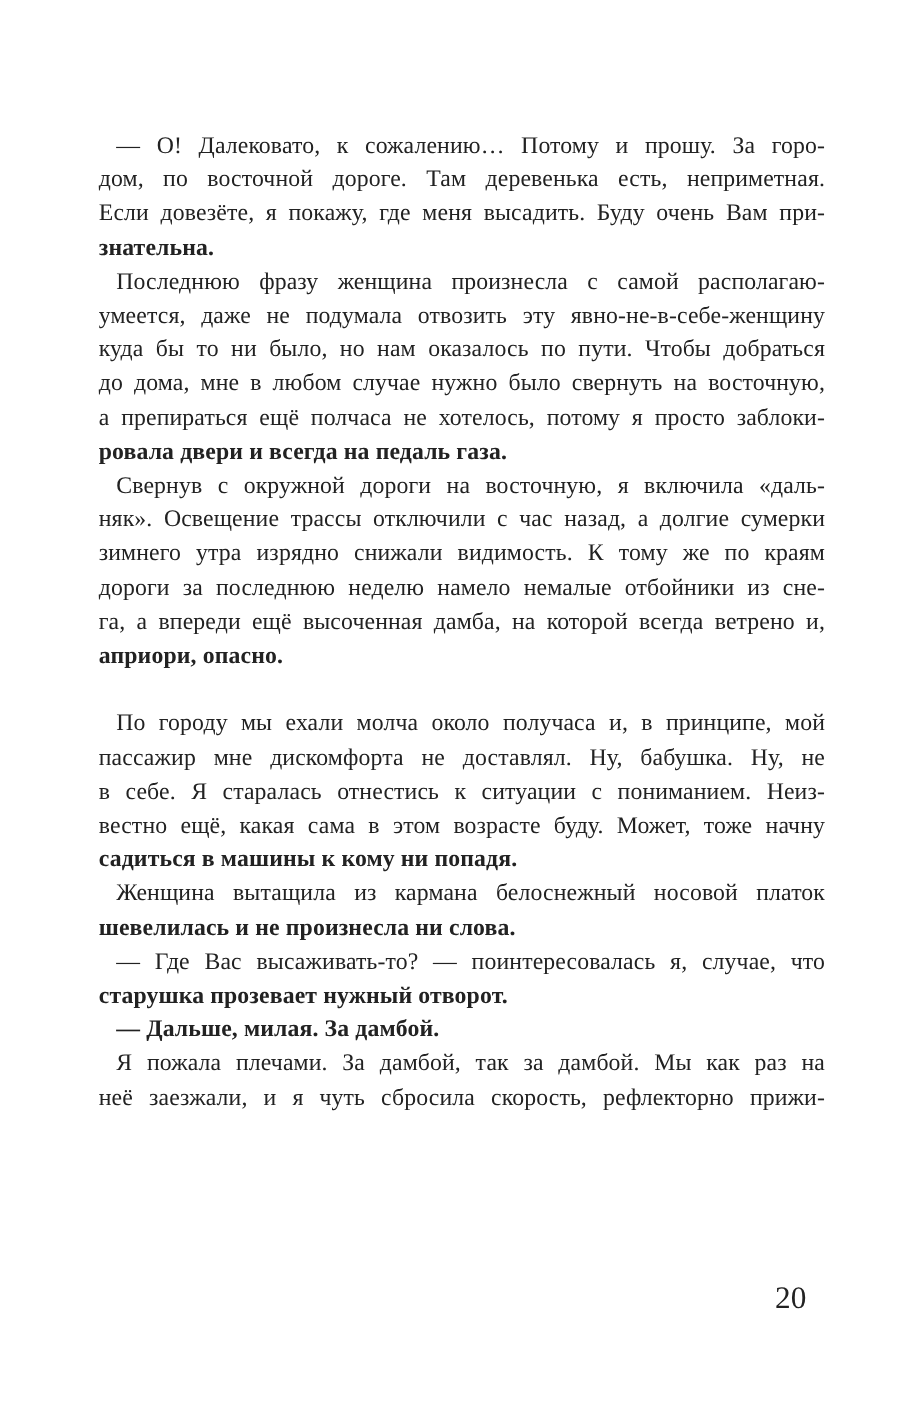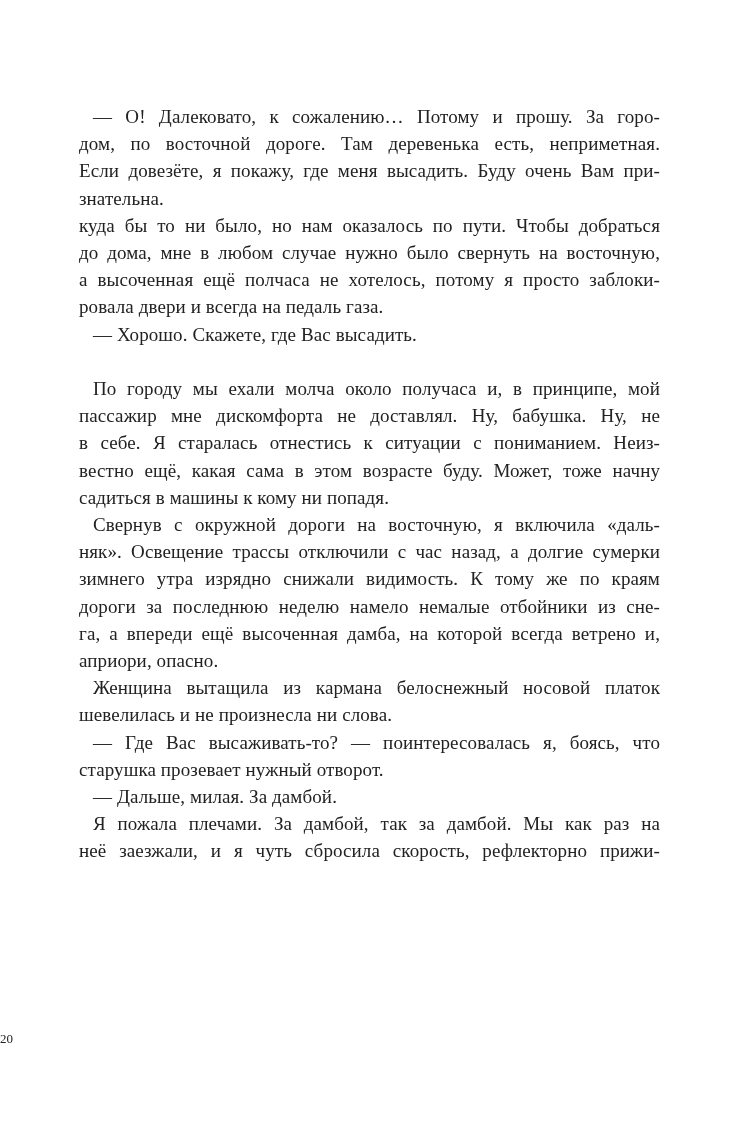--- a/index.html
+++ b/index.html
@@ -38,73 +38,73 @@
   .line {
     text-align: justify;
     text-align-last: justify;
     white-space: normal;
   }
   .line.indent {
     padding-left: 14px;
   }
   .line.endline {
     text-align-last: left;
+    font-weight: bold;
   }
   .page-number {
     position: absolute;
     left: 0;
     top: 1028px;
     width: 645px;
-    text-align: left;
-    font-size: 13px;
+    text-align: right;
+    font-size: 25px;
     line-height: 22px;
   }
 </style>
 </head>
 <body style="background: rgb(255, 255, 255); color: rgb(34, 34, 34);">
 
 <div class="page">
   <div class="text-block">
 
   <div class="para">
         <div class="line indent">— О! Далековато, к сожалению… Потому и прошу. За горо-</div>
         <div class="line">дом, по восточной дороге. Там деревенька есть, неприметная.</div>
         <div class="line">Если довезёте, я покажу, где меня высадить. Буду очень Вам при-</div>
         <div class="line endline">знательна.</div>
       </div>
       <div class="para">
+        <div class="line indent">Последнюю фразу женщина произнесла с самой располагаю-</div>
+        <div class="line">умеется, даже не подумала отвозить эту явно-не-в-себе-женщину</div>
         <div class="line">куда бы то ни было, но нам оказалось по пути. Чтобы добраться</div>
         <div class="line">до дома, мне в любом случае нужно было свернуть на восточную,</div>
-        <div class="line">а высоченная ещё полчаса не хотелось, потому я просто заблоки-</div>
+        <div class="line">а препираться ещё полчаса не хотелось, потому я просто заблоки-</div>
         <div class="line endline">ровала двери и всегда на педаль газа.</div>
       </div>
       <div class="para">
-        <div class="line indent endline">— Хорошо. Скажете, где Вас высадить.</div>
+        <div class="line indent">Свернув с окружной дороги на восточную, я включила «даль-</div>
+        <div class="line">няк». Освещение трассы отключили с час назад, а долгие сумерки</div>
+        <div class="line">зимнего утра изрядно снижали видимость. К тому же по краям</div>
+        <div class="line">дороги за последнюю неделю намело немалые отбойники из сне-</div>
+        <div class="line">га, а впереди ещё высоченная дамба, на которой всегда ветрено и,</div>
+        <div class="line endline">априори, опасно.</div>
       </div>
       <div class="para section-break">
         <div class="line indent">По городу мы ехали молча около получаса и, в принципе, мой</div>
         <div class="line">пассажир мне дискомфорта не доставлял. Ну, бабушка. Ну, не</div>
         <div class="line">в себе. Я старалась отнестись к ситуации с пониманием. Неиз-</div>
         <div class="line">вестно ещё, какая сама в этом возрасте буду. Может, тоже начну</div>
         <div class="line endline">садиться в машины к кому ни попадя.</div>
       </div>
       <div class="para">
-        <div class="line indent">Свернув с окружной дороги на восточную, я включила «даль-</div>
-        <div class="line">няк». Освещение трассы отключили с час назад, а долгие сумерки</div>
-        <div class="line">зимнего утра изрядно снижали видимость. К тому же по краям</div>
-        <div class="line">дороги за последнюю неделю намело немалые отбойники из сне-</div>
-        <div class="line">га, а впереди ещё высоченная дамба, на которой всегда ветрено и,</div>
-        <div class="line endline">априори, опасно.</div>
-      </div>
-      <div class="para">
         <div class="line indent">Женщина вытащила из кармана белоснежный носовой платок</div>
         <div class="line endline">шевелилась и не произнесла ни слова.</div>
       </div>
       <div class="para">
-        <div class="line indent">— Где Вас высаживать-то? — поинтересовалась я, боясь, что</div>
+        <div class="line indent">— Где Вас высаживать-то? — поинтересовалась я, случае, что</div>
         <div class="line endline">старушка прозевает нужный отворот.</div>
       </div>
       <div class="para">
         <div class="line indent endline">— Дальше, милая. За дамбой.</div>
       </div>
       <div class="para">
         <div class="line indent">Я пожала плечами. За дамбой, так за дамбой. Мы как раз на</div>
         <div class="line">неё заезжали, и я чуть сбросила скорость, рефлекторно прижи-</div>
       </div>
     </div>

